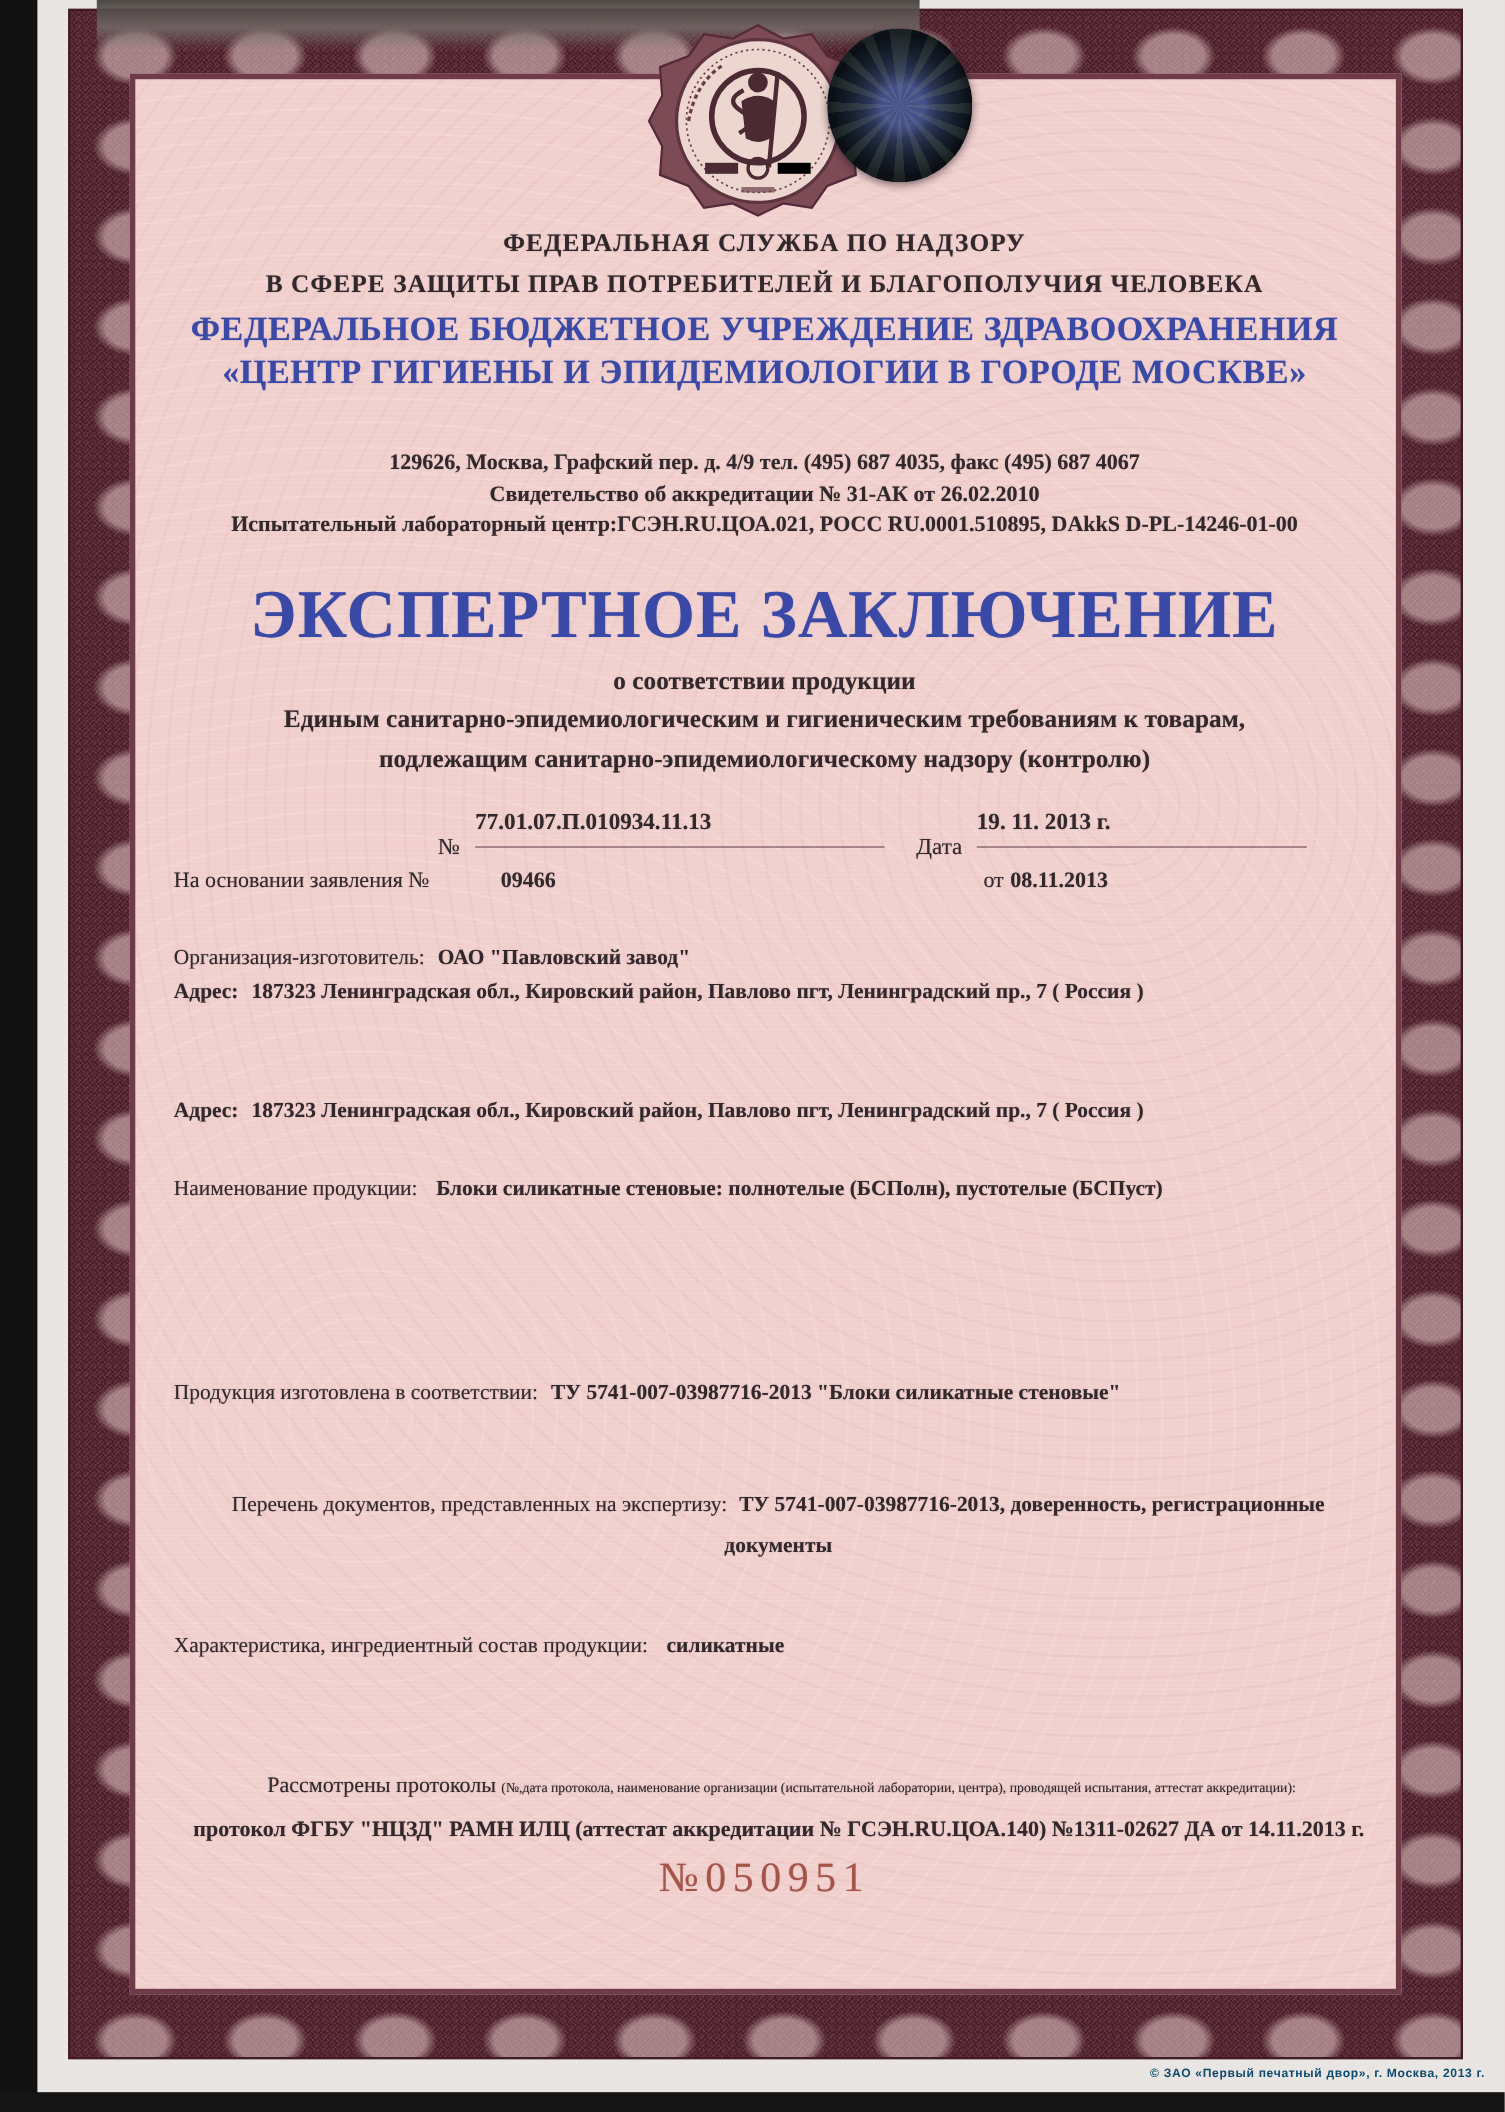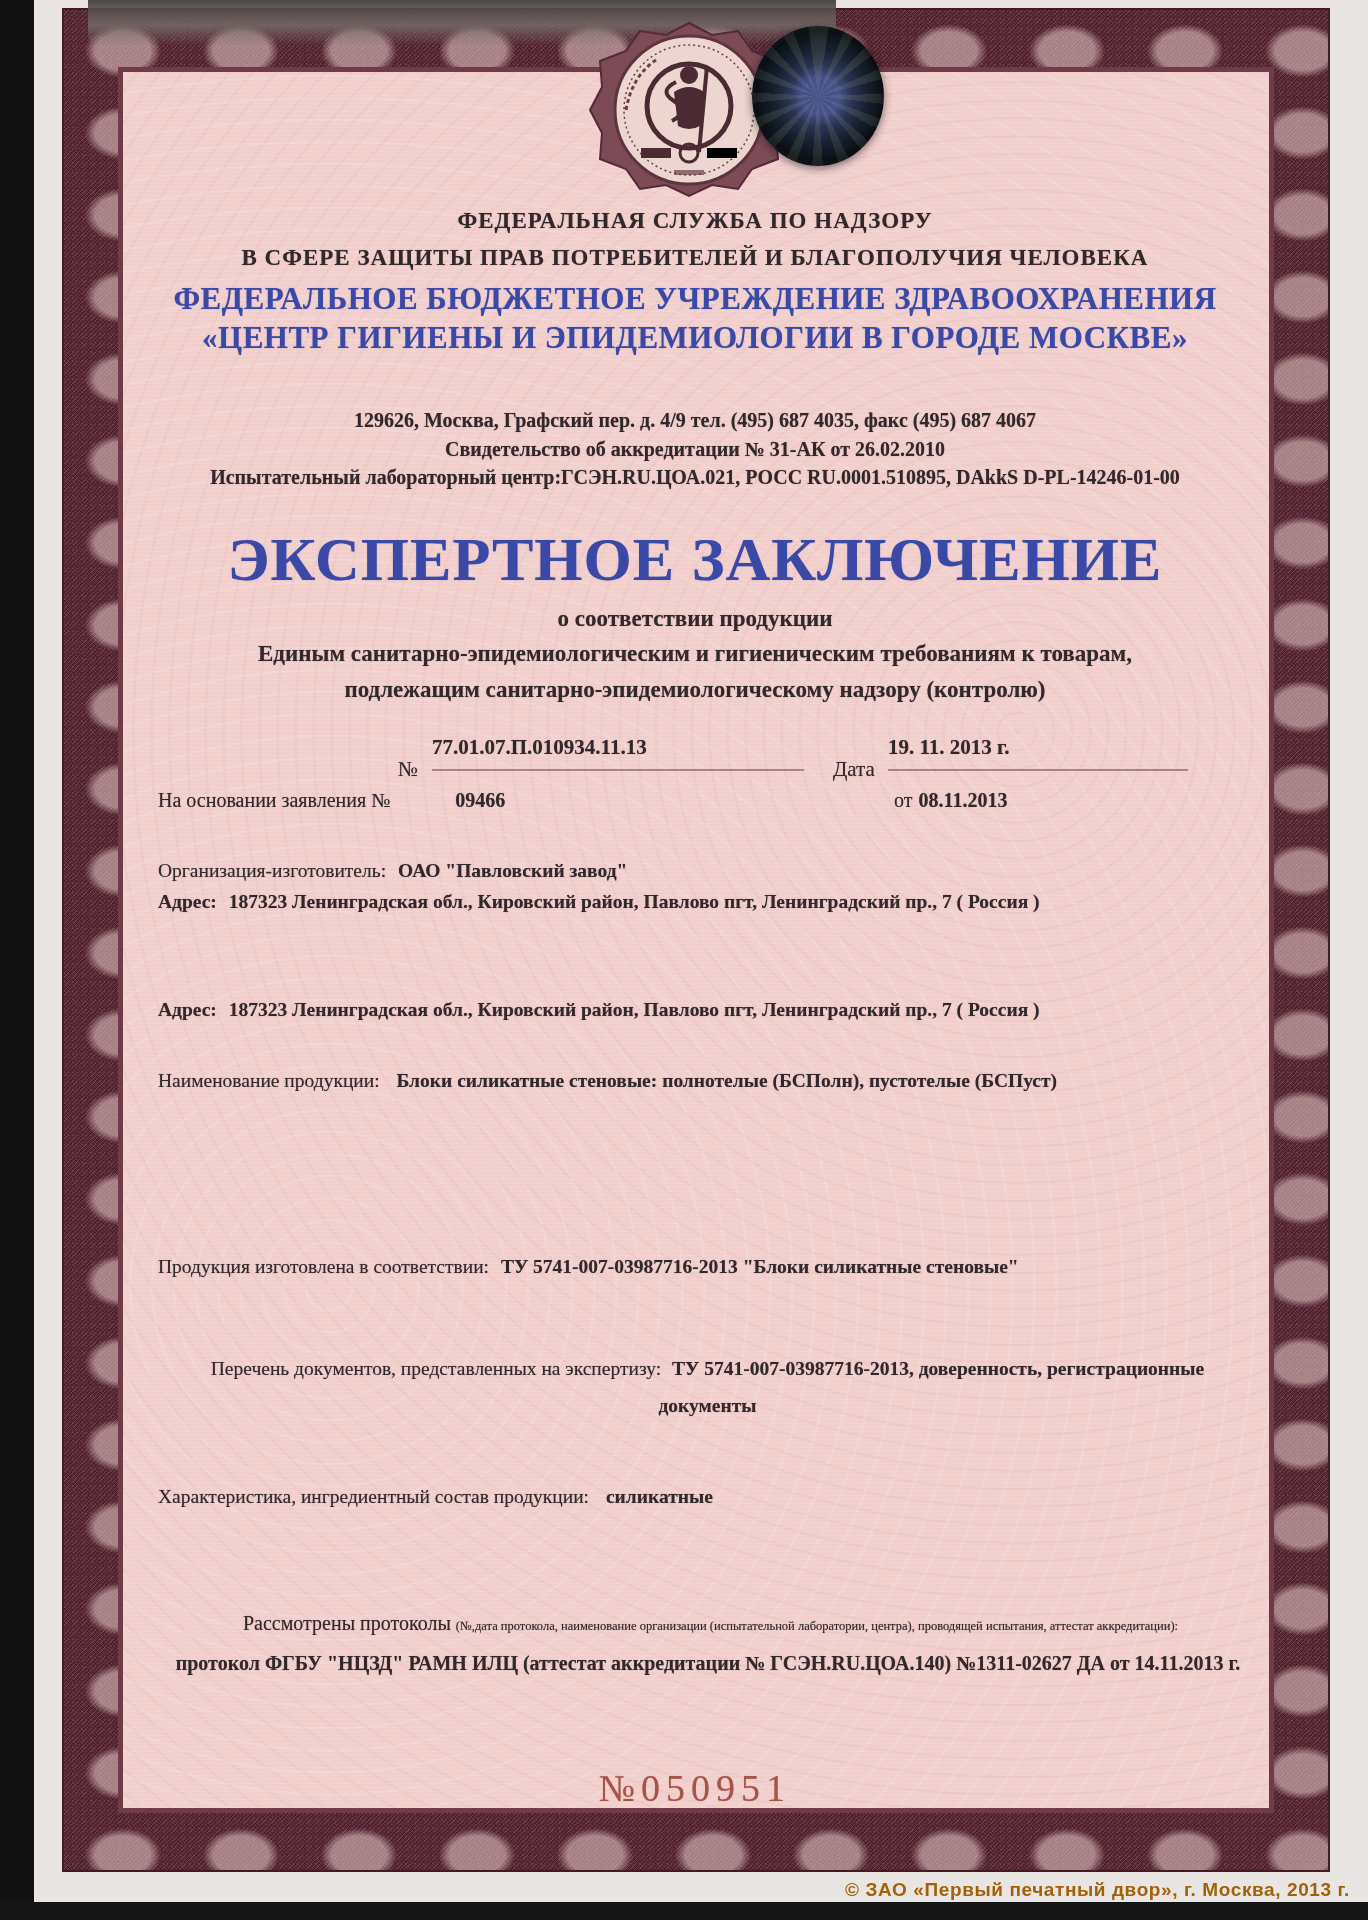--- a/index.html
+++ b/index.html
@@ -60,21 +60,21 @@
   .sub{font-size:23px;font-weight:700;}
   .field{font-size:19.5px;text-align:center;}
   .field .lbl{font-weight:400;}
   .field .val{font-weight:700;}
   .uline{border-bottom:2px solid rgba(130,90,100,.65);text-align:left;padding-bottom:9px;}
   .regval{font-size:21px;font-weight:700;}
   .reglbl{font-size:21px;}
   .wrap{white-space:normal;}
   .small-note{font-size:12.5px;font-weight:400;}
   .serial{font-size:38px;letter-spacing:6px;color:#a5544a;text-shadow:0 0 1px rgba(165,84,74,.5);font-weight:400;}
-  .footer{font-family:"Liberation Sans","DejaVu Sans",sans-serif;font-size:19px;font-weight:700;color:#a16207;letter-spacing:.6px;text-shadow:none;}
+  .footer{font-family:"Liberation Sans","DejaVu Sans",sans-serif;font-size:11px;font-weight:700;color:#0c4a6e;letter-spacing:.6px;text-shadow:none;}
 </style>
 </head>
 <body>
 
 <div>
 
   <div class="abs frame">
     <div class="page"></div>
   </div>
 
@@ -163,20 +163,20 @@
       <span class="lbl">Характеристика, ингредиентный состав продукции:</span>
       <span class="val" style="margin-left:12px">силикатные</span>
     </div>
 
     <div class="t field wrap" style="left:158px;top:1612px;width:1105px">
       <span class="lbl" style="font-size:20px">Рассмотрены протоколы</span>
       <span class="small-note">(№,дата протокола, наименование организации (испытательной лаборатории, центра), проводящей испытания, аттестат аккредитации):</span>
     </div>
     <div class="t field wrap b" style="left:158px;top:1645px;width:1100px;line-height:37px;font-size:20px">протокол ФГБУ "НЦЗД" РАМН ИЛЦ  (аттестат аккредитации № ГСЭН.RU.ЦОА.140) №1311-02627 ДА от 14.11.2013 г.</div>
 
-    <div class="t c serial" style="top:1766px">№050951</div>
+    <div class="t c serial" style="top:1685px">№050951</div>
 
     <div class="t footer" style="right:18px;top:1879px">© ЗАО «Первый печатный двор», г. Москва, 2013 г.</div>
   </div>
 
   <div class="abs black-left"></div>
   <div class="abs black-bottom"></div>
 </div>
 
 </body></html>

